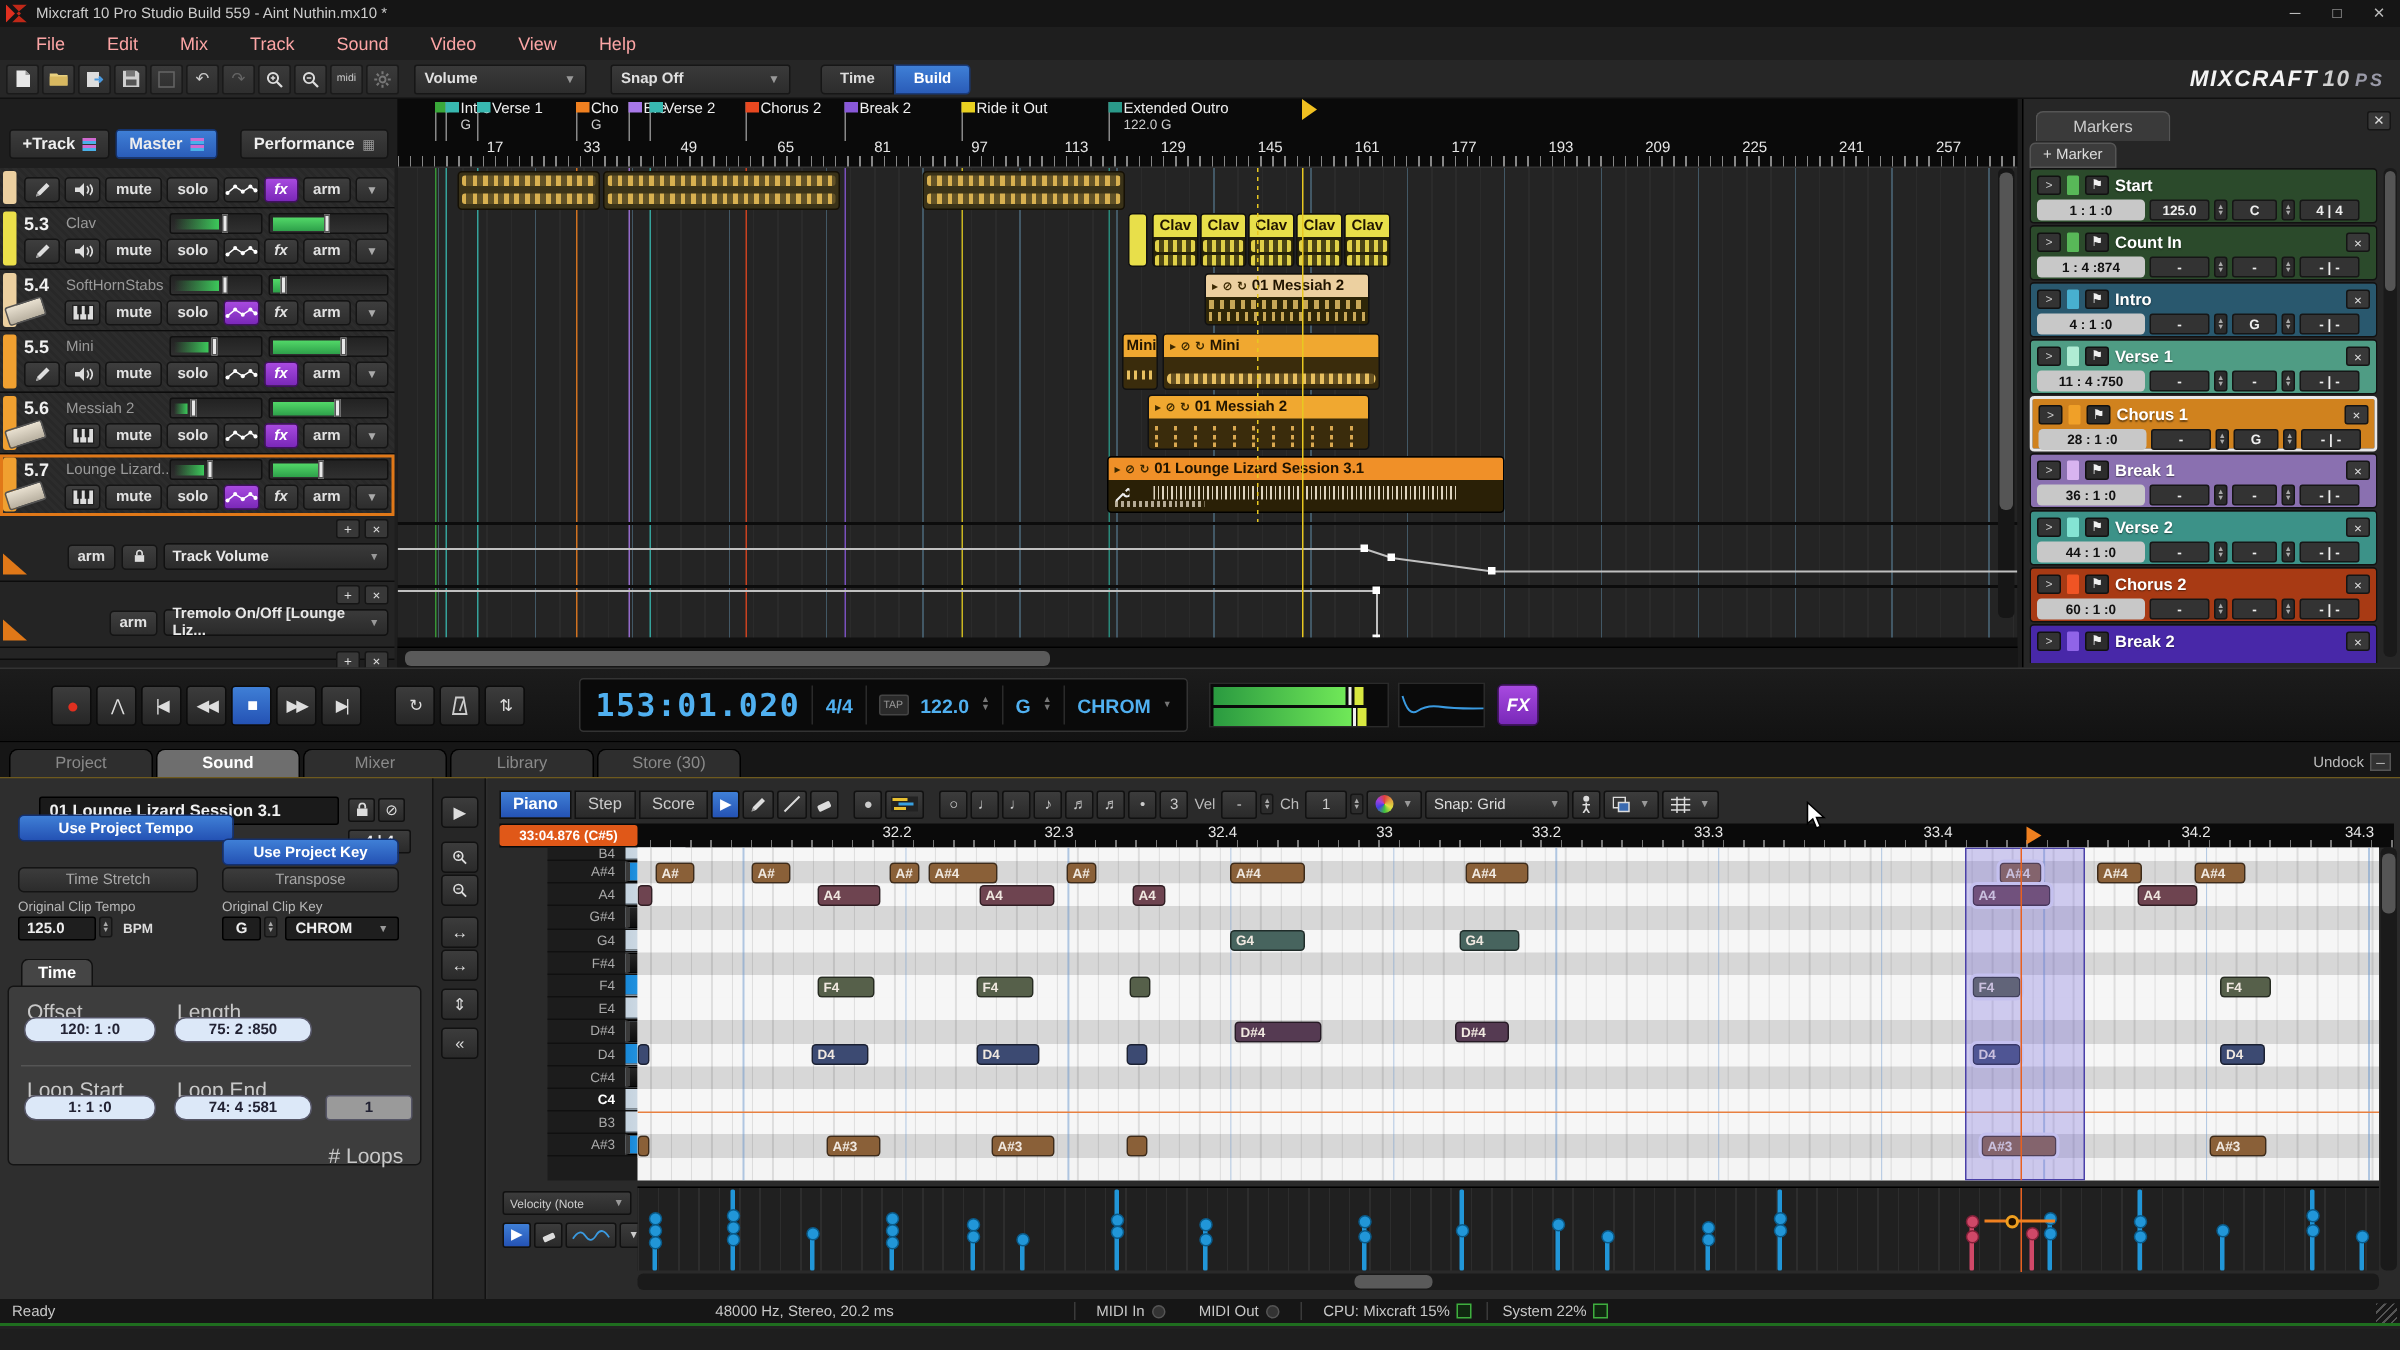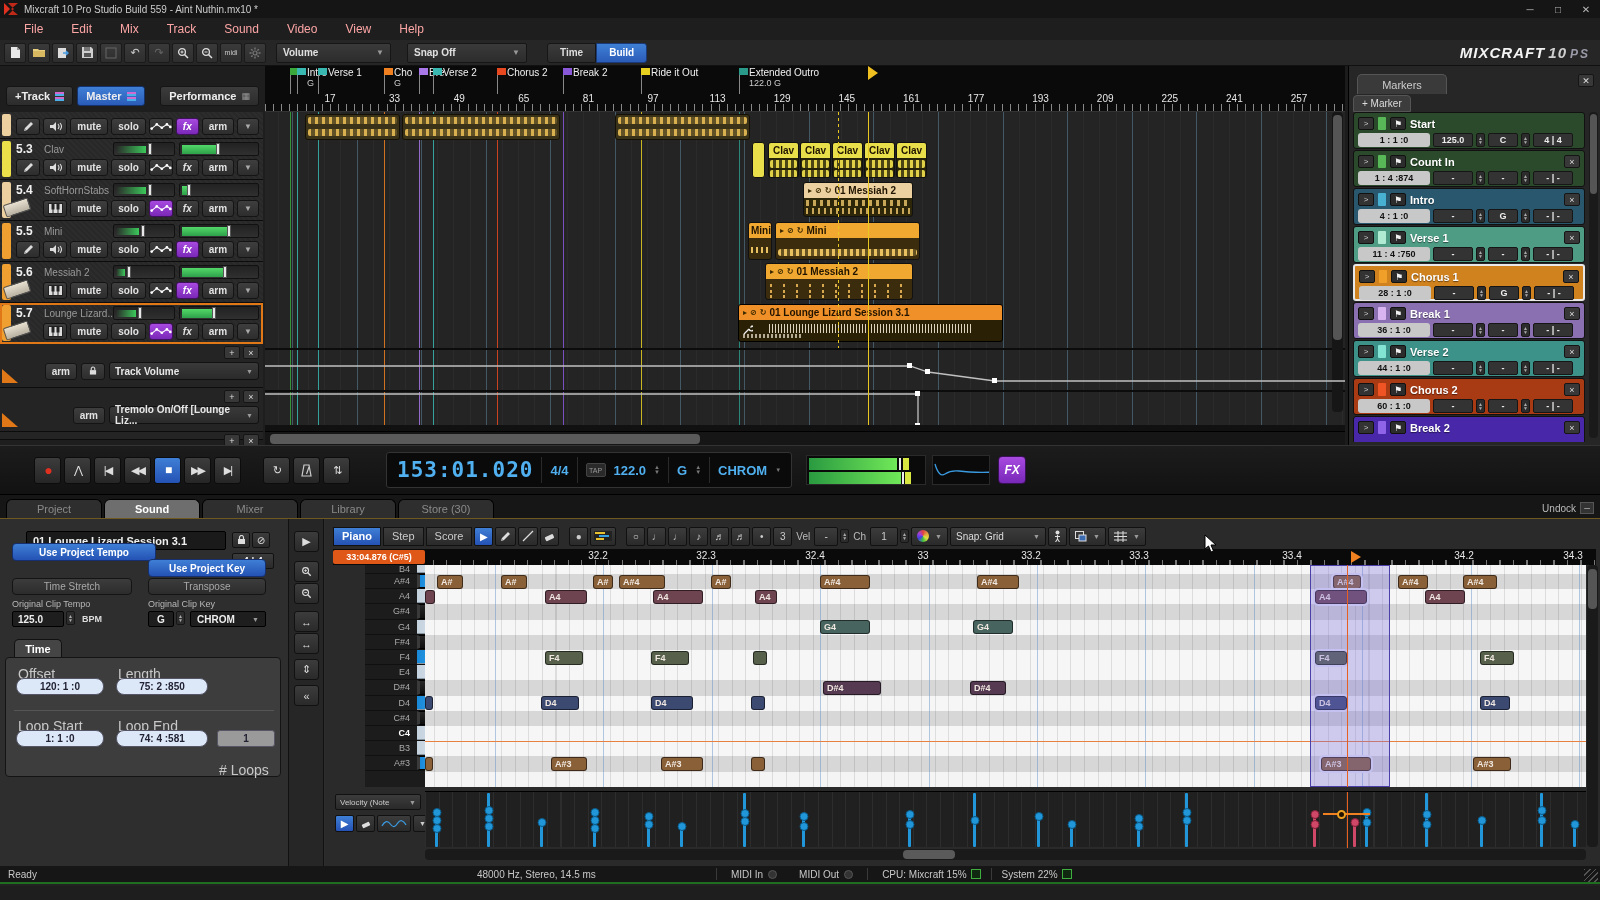--- a/index.html
+++ b/index.html
@@ -1486,21 +1486,21 @@
           <div class="hthumb" style="left:478px;width:52px;top:1px;height:9px;"></div>
         </div>
       <div class="pr-vscroll">
           <div class="vthumb" style="top:4px;height:40px;"></div>
         </div>
     </div>
   </div>
 
   <div class="statusbar">
     <span style="margin-left:8px;">Ready</span>
-    <span style="margin-left:440px;">48000 Hz, Stereo, 14.5 ms</span>
+    <span style="margin-left:440px;">48000 Hz, Stereo, 20.2 ms</span>
     <span class="stsep" style="margin-left:120px;"></span>
     <span>MIDI In</span>
       <span class="led"></span>
     <span style="margin-left:22px;">MIDI Out</span>
       <span class="led"></span>
     <span class="stsep"></span>
     <span>CPU: Mixcraft 15%</span>
       <span class="gbox"></span>
     <span class="stsep" style="margin:0 10px;"></span>
     <span>System 22%</span>

